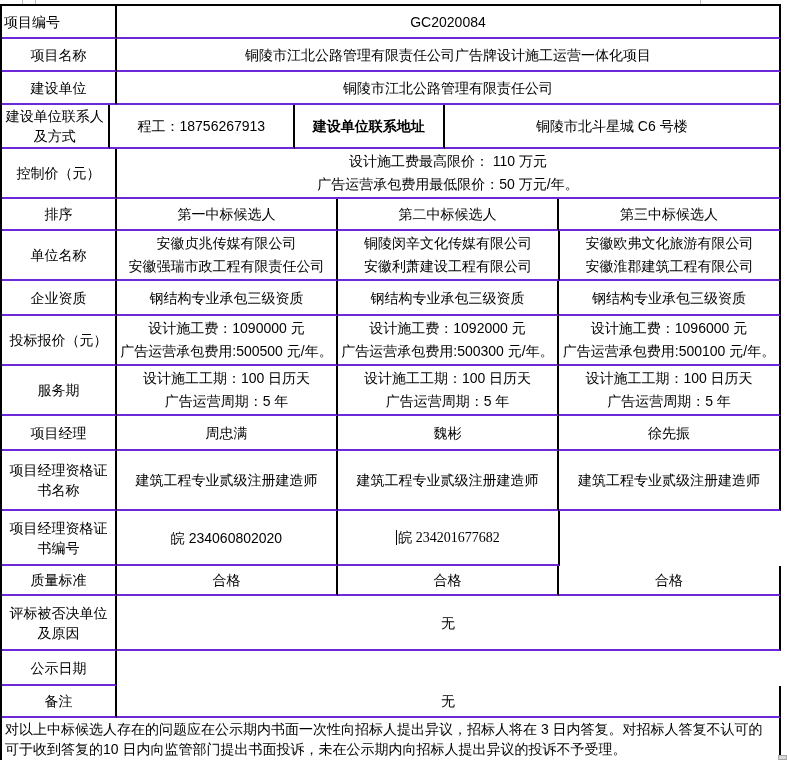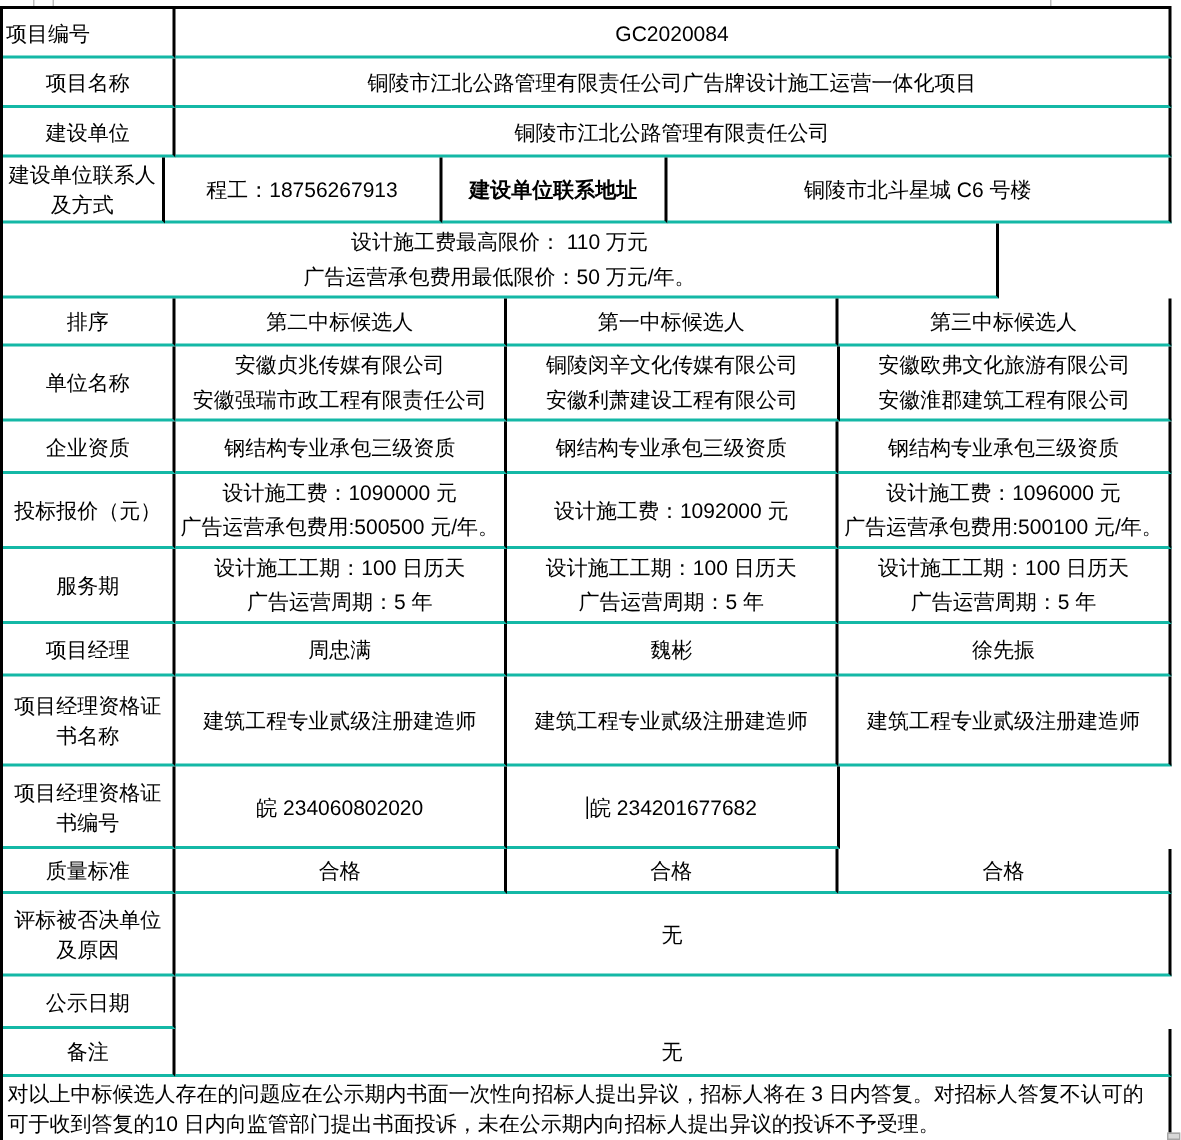--- a/index.html
+++ b/index.html
@@ -7,39 +7,39 @@
     width:787px;height:760px;background:#ffffff;position:relative;
     font-family:"Liberation Sans","DejaVu Sans",sans-serif;color:#000;
     overflow:hidden;
   }
   .tbl{
     position:absolute;top:4px;left:0;width:781px;box-sizing:border-box;
     border-top:2px solid #000;border-left:2px solid #000;background:#fff;
   }
   .row{display:flex;}
   .cell{
-    box-sizing:border-box;border-right:2px solid #000;border-bottom:2px solid #14b8a6;
+    box-sizing:border-box;border-right:2px solid #000;border-bottom:2px solid #6d28d9;
     display:flex;flex-direction:column;align-items:center;justify-content:center;
     text-align:center;font-size:14px;line-height:20px;padding:1px 2px;
   }
   .cell .ln{white-space:nowrap;line-height:23px;}
   .lbl{width:115px;}
   .v-full{width:664px;}
   .v3{width:221px;}
   .v3-last{width:222px;}
   .v-person{width:198px;}
   .v-addr-lbl{width:160px;font-weight:bold;}
   .v-addr{width:360px;}
   .v-note{width:779px;align-items:flex-start;text-align:left;justify-content:center;padding:1px 3px;}
   .left{align-items:flex-start;text-align:left;}
   .h33{min-height:33px}.h44{min-height:44px}.h49{min-height:49px}.h32{min-height:32px}
   .h35{min-height:35px}.h50{min-height:50px}.h48{min-height:48px}.h60{min-height:60px}
   .h55{min-height:55px}.h30{min-height:30px}.h43{min-height:43px}
   .caret{display:inline-block;width:1px;height:15px;background:#000;margin-right:1px;vertical-align:-3px;}
-  .inline-wrap{white-space:nowrap;}
+  .inline-wrap{white-space:nowrap;font-family:Liberation Serif, serif;}
   .grid-tick{position:absolute;top:0;width:1px;background:#bdbdbd;}
   .tick-a{left:22px;height:4px;}
   .tick-b{left:35px;height:4px;}
   .tick-c{left:700px;height:5px;}
   .corner-box{position:absolute;left:778px;top:755px;width:9px;height:5px;background:#d8d8d8;border:1px solid #a6a6a6;box-sizing:border-box;}
 </style>
 </head>
 <body>
 
 <div class="grid-tick tick-a"></div>
@@ -64,30 +64,31 @@
   </div>
 
   <div class="row h44">
     <div class="cell lbl">建设单位联系人及方式</div>
     <div class="cell v-person">程工：18756267913</div>
     <div class="cell v-addr-lbl">建设单位联系地址</div>
     <div class="cell v-addr">铜陵市北斗星城 C6 号楼</div>
   </div>
 
   <div class="row h49">
+    <div class="cell lbl">控制价（元）</div>
     <div class="cell v-full">
       <div class="ln">设计施工费最高限价： 110 万元</div>
       <div class="ln">广告运营承包费用最低限价：50 万元/年。</div>
     </div>
   </div>
 
   <div class="row h32">
     <div class="cell lbl">排序</div>
+    <div class="cell v3">第一中标候选人</div>
     <div class="cell v3">第二中标候选人</div>
-    <div class="cell v3">第一中标候选人</div>
     <div class="cell v3-last">第三中标候选人</div>
   </div>
 
   <div class="row h49">
     <div class="cell lbl">单位名称</div>
     <div class="cell v3">
       <div class="ln">安徽贞兆传媒有限公司</div>
       <div class="ln">安徽强瑞市政工程有限责任公司</div>
     </div>
     <div class="cell v3-last">
@@ -108,20 +109,21 @@
   </div>
 
   <div class="row h50">
     <div class="cell lbl">投标报价（元）</div>
     <div class="cell v3">
       <div class="ln">设计施工费：1090000 元</div>
       <div class="ln">广告运营承包费用:500500 元/年。</div>
     </div>
     <div class="cell v3">
       <div class="ln">设计施工费：1092000 元</div>
+      <div class="ln">广告运营承包费用:500300 元/年。</div>
     </div>
     <div class="cell v3-last">
       <div class="ln">设计施工费：1096000 元</div>
       <div class="ln">广告运营承包费用:500100 元/年。</div>
     </div>
   </div>
 
   <div class="row h48">
     <div class="cell lbl">服务期</div>
     <div class="cell v3">

